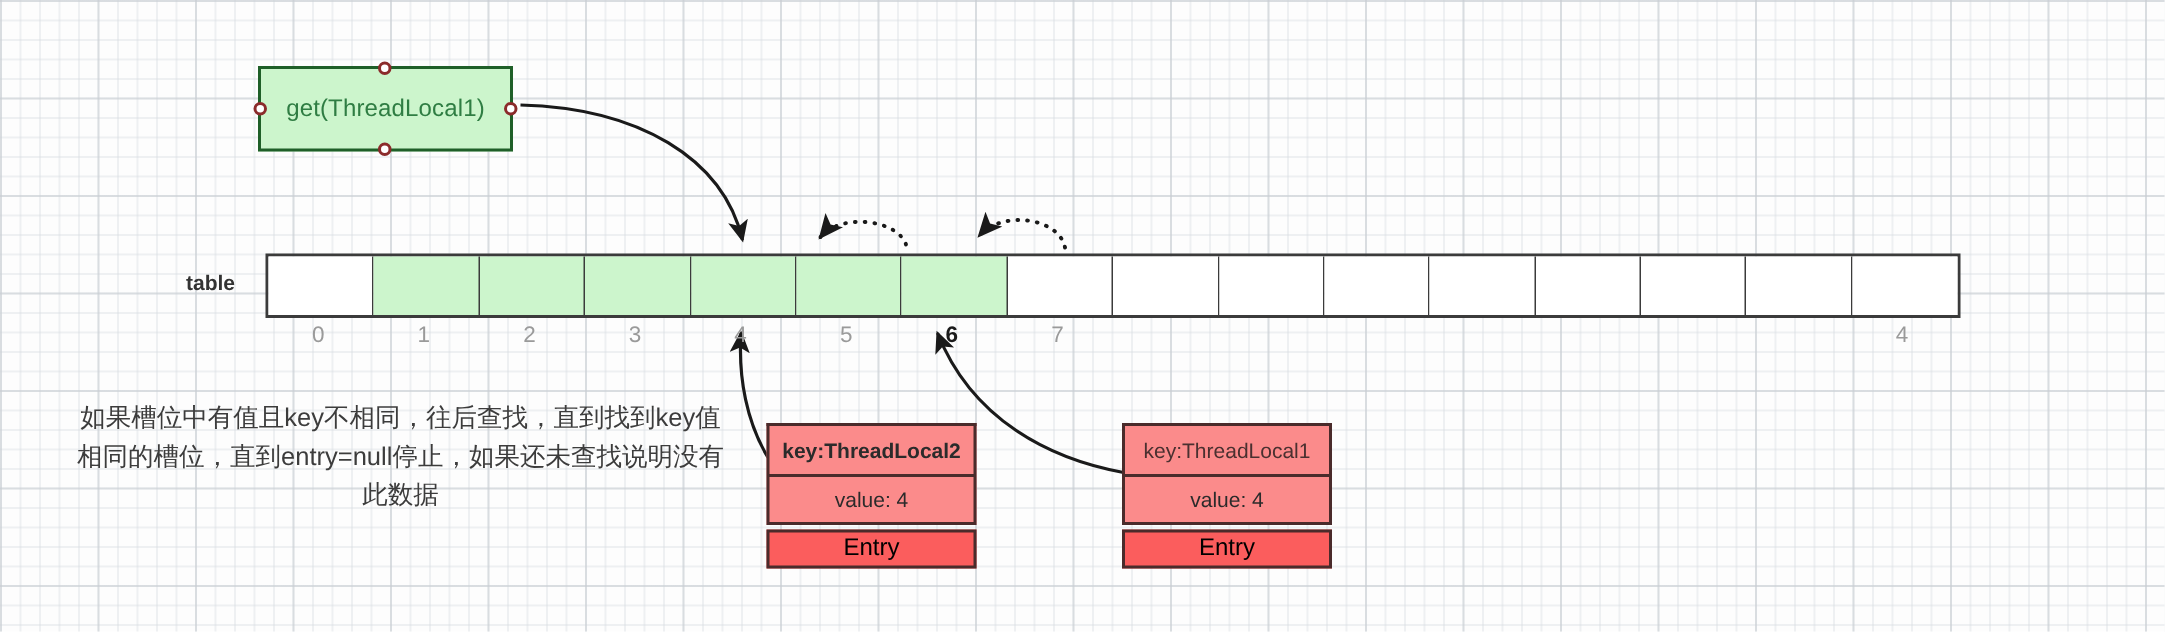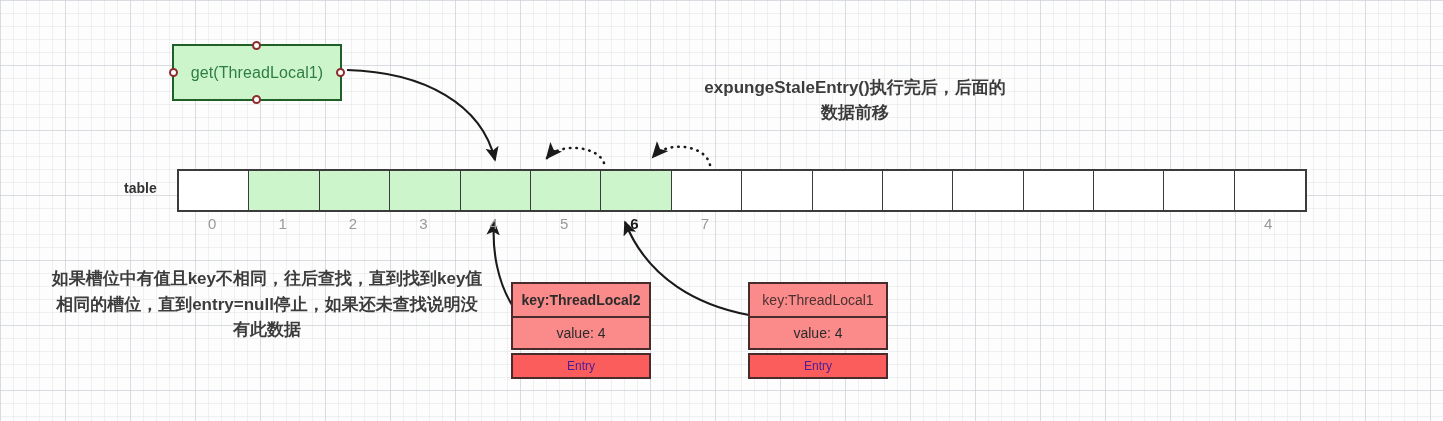--- a/index.html
+++ b/index.html
@@ -69,41 +69,41 @@
     position:absolute;left:177px;top:215px;height:22px;display:flex;
   }
   #index-row .idx{
     width:70.4px;text-align:center;font-size:15px;color:#9a9a9a;
   }
   #index-row .idx.accent{color:#1a1a1a;font-weight:bold;}
 
   
   #note{
     position:absolute;left:48px;top:266px;width:438px;
-    text-align:center;font-size:17px;font-weight:bold;color:#3c3c3c;
+    text-align:center;font-size:17px;font-weight:normal;color:#3c3c3c;
     line-height:1.5;
   }
 
   
   .entry-box{position:absolute;width:140px;}
   .entry-box .row{
     height:34px;box-sizing:border-box;
     border:2px solid #4a2b2b;border-bottom:none;
     background:#fb8b8b;
     display:flex;align-items:center;justify-content:center;
     font-size:14px;color:#2b2b2b;
   }
   .entry-box .row.key{font-weight:bold;}
   .entry-box .row.key.light{font-weight:normal;color:#4a3030;}
   .entry-box .row.value{font-weight:normal;border-bottom:2px solid #4a2b2b;}
   .entry-box .foot{
     margin-top:3px;height:26px;box-sizing:border-box;
     border:2px solid #4a2b2b;background:#fb5d5d;
     display:flex;align-items:center;justify-content:center;
-    font-size:12px;color:#4c1d95;
+    font-size:16px;color:#000000;
   }
   #entry-1{left:511px;top:282px;}
   #entry-2{left:748px;top:282px;}
 
   #arrows{position:absolute;left:0;top:0;width:1443px;height:421px;pointer-events:none;}
 </style>
 </head>
 <body>
 
 <div id="canvas">
@@ -129,21 +129,20 @@
   </svg>
 
   <div id="get-node">
     <span class="label">get(ThreadLocal1)</span>
     <span class="port top"></span>
     <span class="port bottom"></span>
     <span class="port left"></span>
     <span class="port right"></span>
   </div>
 
-  <div id="headline">expungeStaleEntry()执行完后，后面的数据前移</div>
 
   <div id="table-label">table</div>
   <div id="table-row">
       <div class="cell"></div>
       <div class="cell filled"></div>
       <div class="cell filled"></div>
       <div class="cell filled"></div>
       <div class="cell filled"></div>
       <div class="cell filled"></div>
       <div class="cell filled"></div>

